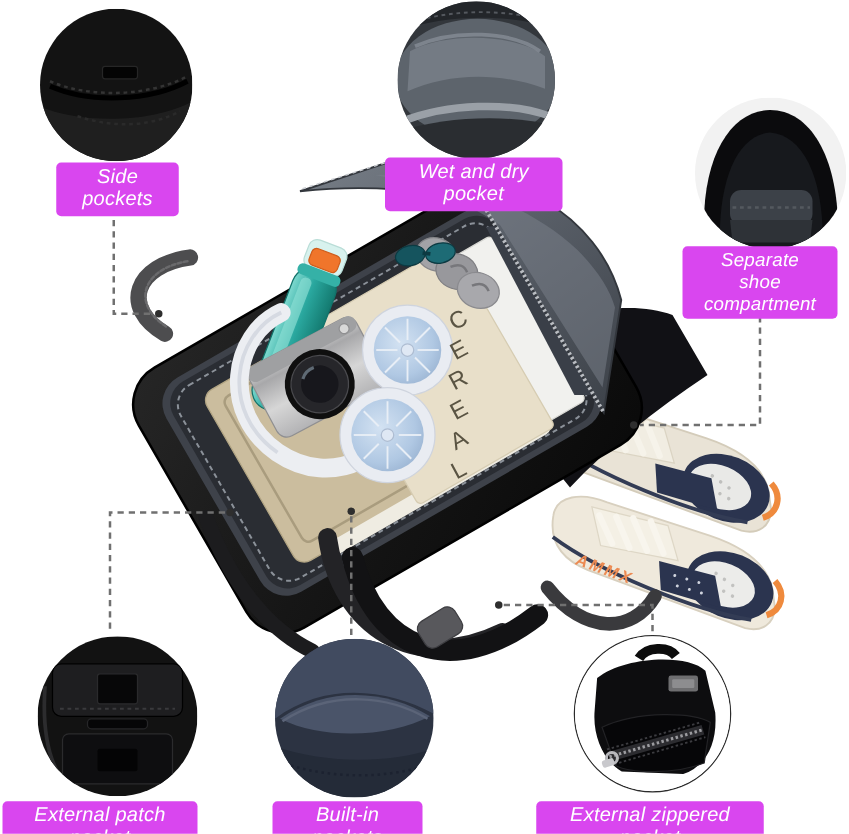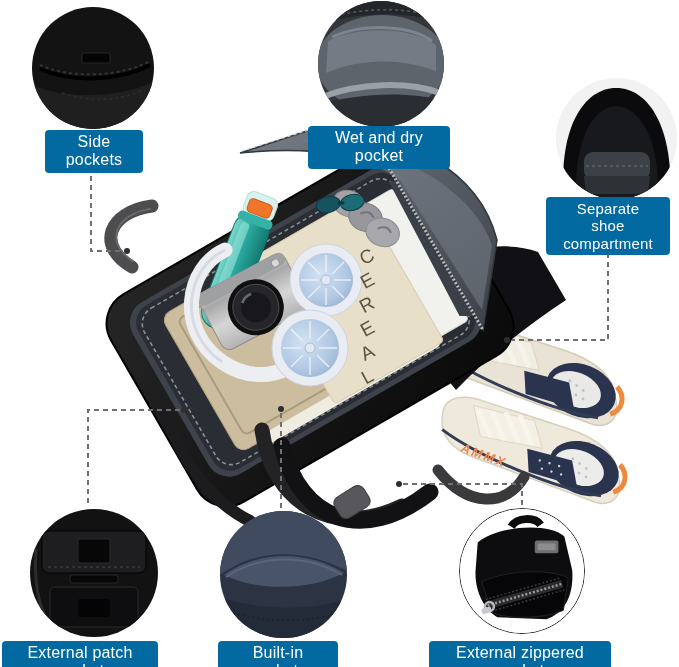--- a/index.html
+++ b/index.html
@@ -10,23 +10,23 @@
   
   .callout{position:absolute;border-radius:50%;overflow:hidden;z-index:3;}
   .callout svg{width:100%;height:100%;}
   .c1{left:32px;top:7px;width:122px;height:122px;}
   .c2{left:318px;top:1px;width:126px;height:126px;}
   .c3{left:556px;top:78px;width:121px;height:121px;}
   .c4{left:30px;top:509px;width:128px;height:128px;}
   .c5{left:220px;top:511px;width:127px;height:127px;}
   .c6{left:459px;top:508px;width:126px;height:126px;border:1px solid #2c2c2c;box-sizing:border-box;}
   
-  .lbl{position:absolute;z-index:4;background:#0369a1;color:#ffffff;
+  .lbl{position:absolute;z-index:4;background:#d946ef;color:#ffffff;
        border-radius:4px;text-align:center;font-size:16px;line-height:1.15;
-       padding:3px 12px;box-sizing:border-box;letter-spacing:.2px;}
+       padding:3px 12px;box-sizing:border-box;letter-spacing:.2px;font-style:italic;}
   .l1{left:45px;top:130px;width:98px;}
   .l2{left:308px;top:126px;width:142px;}
   .l3{left:546px;top:197px;width:124px;font-size:15px;}
   .l4{left:2px;top:641px;width:156px;}
   .l5{left:218px;top:641px;width:120px;text-align:center;}
   .l6{left:429px;top:641px;width:182px;}
   
   .bag-layer{position:absolute;left:0;top:0;z-index:1;}
   .connector-layer{position:absolute;left:0;top:0;z-index:2;pointer-events:none;}
   

